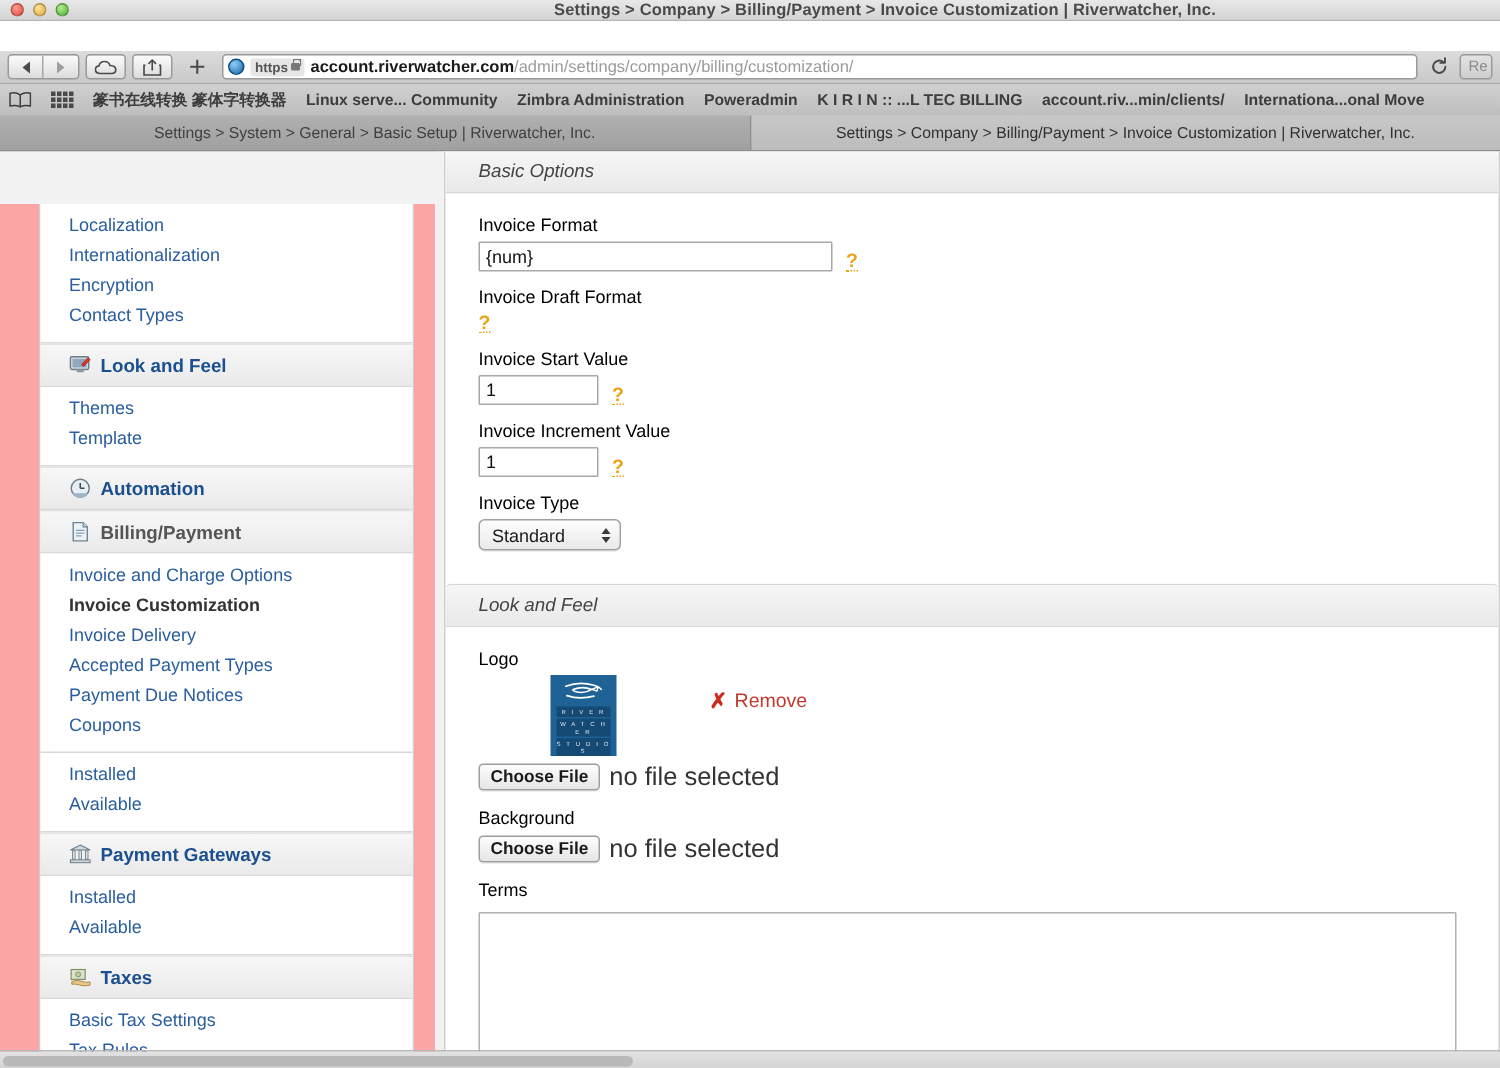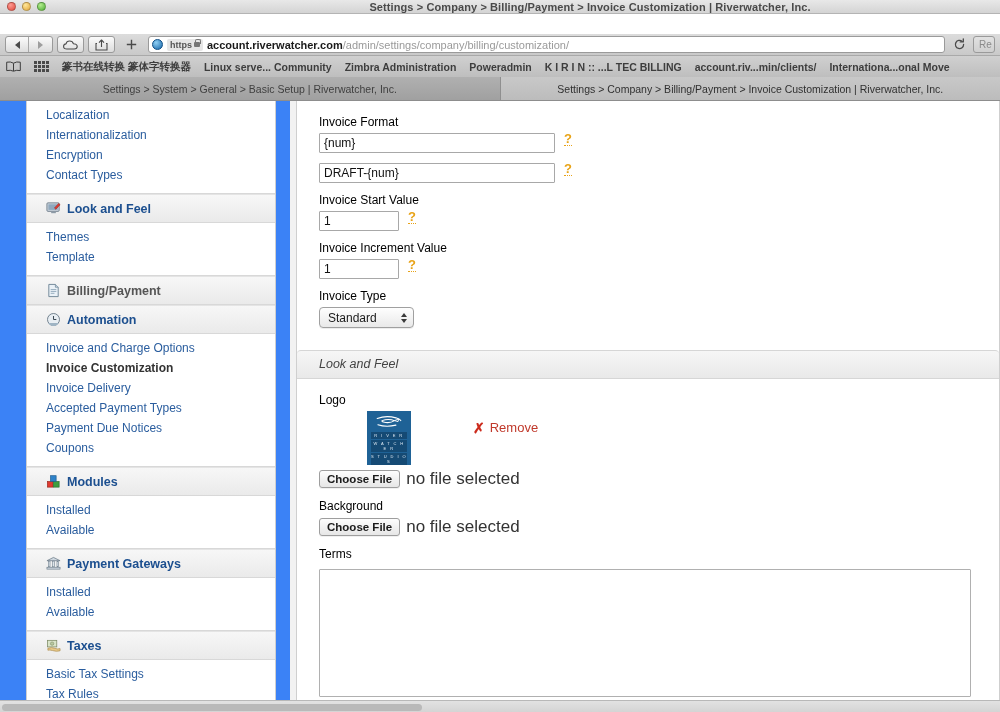--- a/index.html
+++ b/index.html
@@ -243,23 +243,24 @@
     display: flex;
     width: 100%;
     background: #f2f2f2;
     padding-top: 0;
   }
 
   
   .sidebar-wrap {
     width: 290px;
     flex: 0 0 290px;
-    background: #3b82f6;
+    background: #fca5a5;
     padding-left: 26px;
     padding-right: 0;
+    margin-top: 35px;
   }
   .sidebar {
     width: 250px;
     background: #ffffff;
     border: 1px solid #cfcfcf;
     border-top: none;
     border-bottom: none;
     box-shadow: 0 0 0 rgba(0,0,0,0);
   }
   .nav-links {
@@ -326,21 +327,21 @@
   }
   .form-body { padding: 14px 0 12px 22px; }
 
   .field { margin-bottom: 10px; }
   .field-label {
     font-size: 12px;
     color: #000000;
     margin-bottom: 4px;
     display: block;
   }
-  .field-row { display: flex; align-items: flex-start; gap: 9px; }
+  .field-row { display: flex; align-items: flex-end; gap: 9px; }
   .text-input {
     height: 20px;
     border: 1px solid #a8a8a8;
     background: #fff;
     font-size: 12px;
     font-family: "Liberation Sans", sans-serif;
     padding: 0 4px;
     color: #111;
     border-radius: 1px;
     outline: none;
@@ -594,54 +595,46 @@
               <rect x="5.5" y="11" width="5" height="2" fill="#8d9aa6"></rect>
               <path d="M9 7.5 L13.5 2.6 L15 4 L10.4 8.8 Z" fill="#e03a2f" stroke="#9c241c" stroke-width="0.6"></path>
             </svg>
             <span>Look and Feel</span>
           </div>
           <div class="nav-links">
             <a class="nav-link">Themes</a>
             <a class="nav-link">Template</a>
           </div>
 
+          <div class="section-head">
+            <svg class="sec-icon" viewBox="0 0 16 16">
+              <circle cx="8" cy="8" r="6.4" fill="#e8eef3" stroke="#6b7b88" stroke-width="1"></circle>
+              <path d="M8 8 V4.2 M8 8 H11" stroke="#3c4a55" stroke-width="1.1" fill="none"></path>
+              <path d="M2.4 11.6 A6.4 6.4 0 0 0 13.6 11.6 Z" fill="#9fb4c4"></path>
+            </svg>
+            <span>Automation</span>
+          </div>
+
           <div class="section-head gray">
             <svg class="sec-icon" viewBox="0 0 16 16">
               <path d="M3 1.5 H10 L13 4.5 V14.5 H3 Z" fill="#eaf1f7" stroke="#6f8596" stroke-width="1"></path>
               <path d="M10 1.5 V4.5 H13" fill="#c6d8e6" stroke="#6f8596" stroke-width="0.8"></path>
               <path d="M5 7 H11 M5 9 H11 M5 11 H9" stroke="#8aa2b4" stroke-width="0.9"></path>
             </svg>
             <span>Billing/Payment</span>
           </div>
-
-          <div class="section-head">
-            <svg class="sec-icon" viewBox="0 0 16 16">
-              <circle cx="8" cy="8" r="6.4" fill="#e8eef3" stroke="#6b7b88" stroke-width="1"></circle>
-              <path d="M8 8 V4.2 M8 8 H11" stroke="#3c4a55" stroke-width="1.1" fill="none"></path>
-              <path d="M2.4 11.6 A6.4 6.4 0 0 0 13.6 11.6 Z" fill="#9fb4c4"></path>
-            </svg>
-            <span>Automation</span>
-          </div>
           <div class="nav-links">
             <a class="nav-link">Invoice and Charge Options</a>
             <a class="nav-link active">Invoice Customization</a>
             <a class="nav-link">Invoice Delivery</a>
             <a class="nav-link">Accepted Payment Types</a>
             <a class="nav-link">Payment Due Notices</a>
             <a class="nav-link">Coupons</a>
           </div>
 
-          <div class="section-head">
-            <svg class="sec-icon" viewBox="0 0 16 16">
-              <rect x="1.5" y="8" width="6" height="6" fill="#e03a2f" stroke="#96241c" stroke-width="0.7"></rect>
-              <rect x="8" y="8" width="6" height="6" fill="#3f9e3f" stroke="#2a6b2a" stroke-width="0.7"></rect>
-              <rect x="4.8" y="1.8" width="6" height="6" fill="#2e82c9" stroke="#1d5a8e" stroke-width="0.7"></rect>
-            </svg>
-            <span>Modules</span>
-          </div>
           <div class="nav-links">
             <a class="nav-link">Installed</a>
             <a class="nav-link">Available</a>
           </div>
 
           <div class="section-head">
             <svg class="sec-icon" viewBox="0 0 16 16">
               <path d="M8 1.5 L15 5 H1 Z" fill="#cfd8e0" stroke="#6b7b88" stroke-width="0.8"></path>
               <rect x="2.5" y="5.5" width="1.8" height="6" fill="#dde5eb" stroke="#6b7b88" stroke-width="0.6"></rect>
               <rect x="7.1" y="5.5" width="1.8" height="6" fill="#dde5eb" stroke="#6b7b88" stroke-width="0.6"></rect>
@@ -677,34 +670,35 @@
             </svg>
             <span>Emails</span>
           </div>
 
         </div>
       </div>
 
       <div class="content-wrap">
         <div class="panel">
 
+          <div class="panel-header">Basic Options</div>
 
           <div class="form-body">
 
             <div class="field">
               <label class="field-label">Invoice Format</label>
               <div class="field-row">
                 <input class="text-input w-wide" type="text" value="{num}" style="">
                 <span class="help-q">?</span>
               </div>
             </div>
 
             <div class="field">
+              <label class="field-label">Invoice Draft Format</label>
               <div class="field-row">
-                <input class="text-input w-wide" type="text" value="DRAFT-{num}" style="">
                 <span class="help-q">?</span>
               </div>
             </div>
 
             <div class="field">
               <label class="field-label">Invoice Start Value</label>
               <div class="field-row">
                 <input class="text-input w-narrow" type="text" value="1" style="">
                 <span class="help-q">?</span>
               </div>

